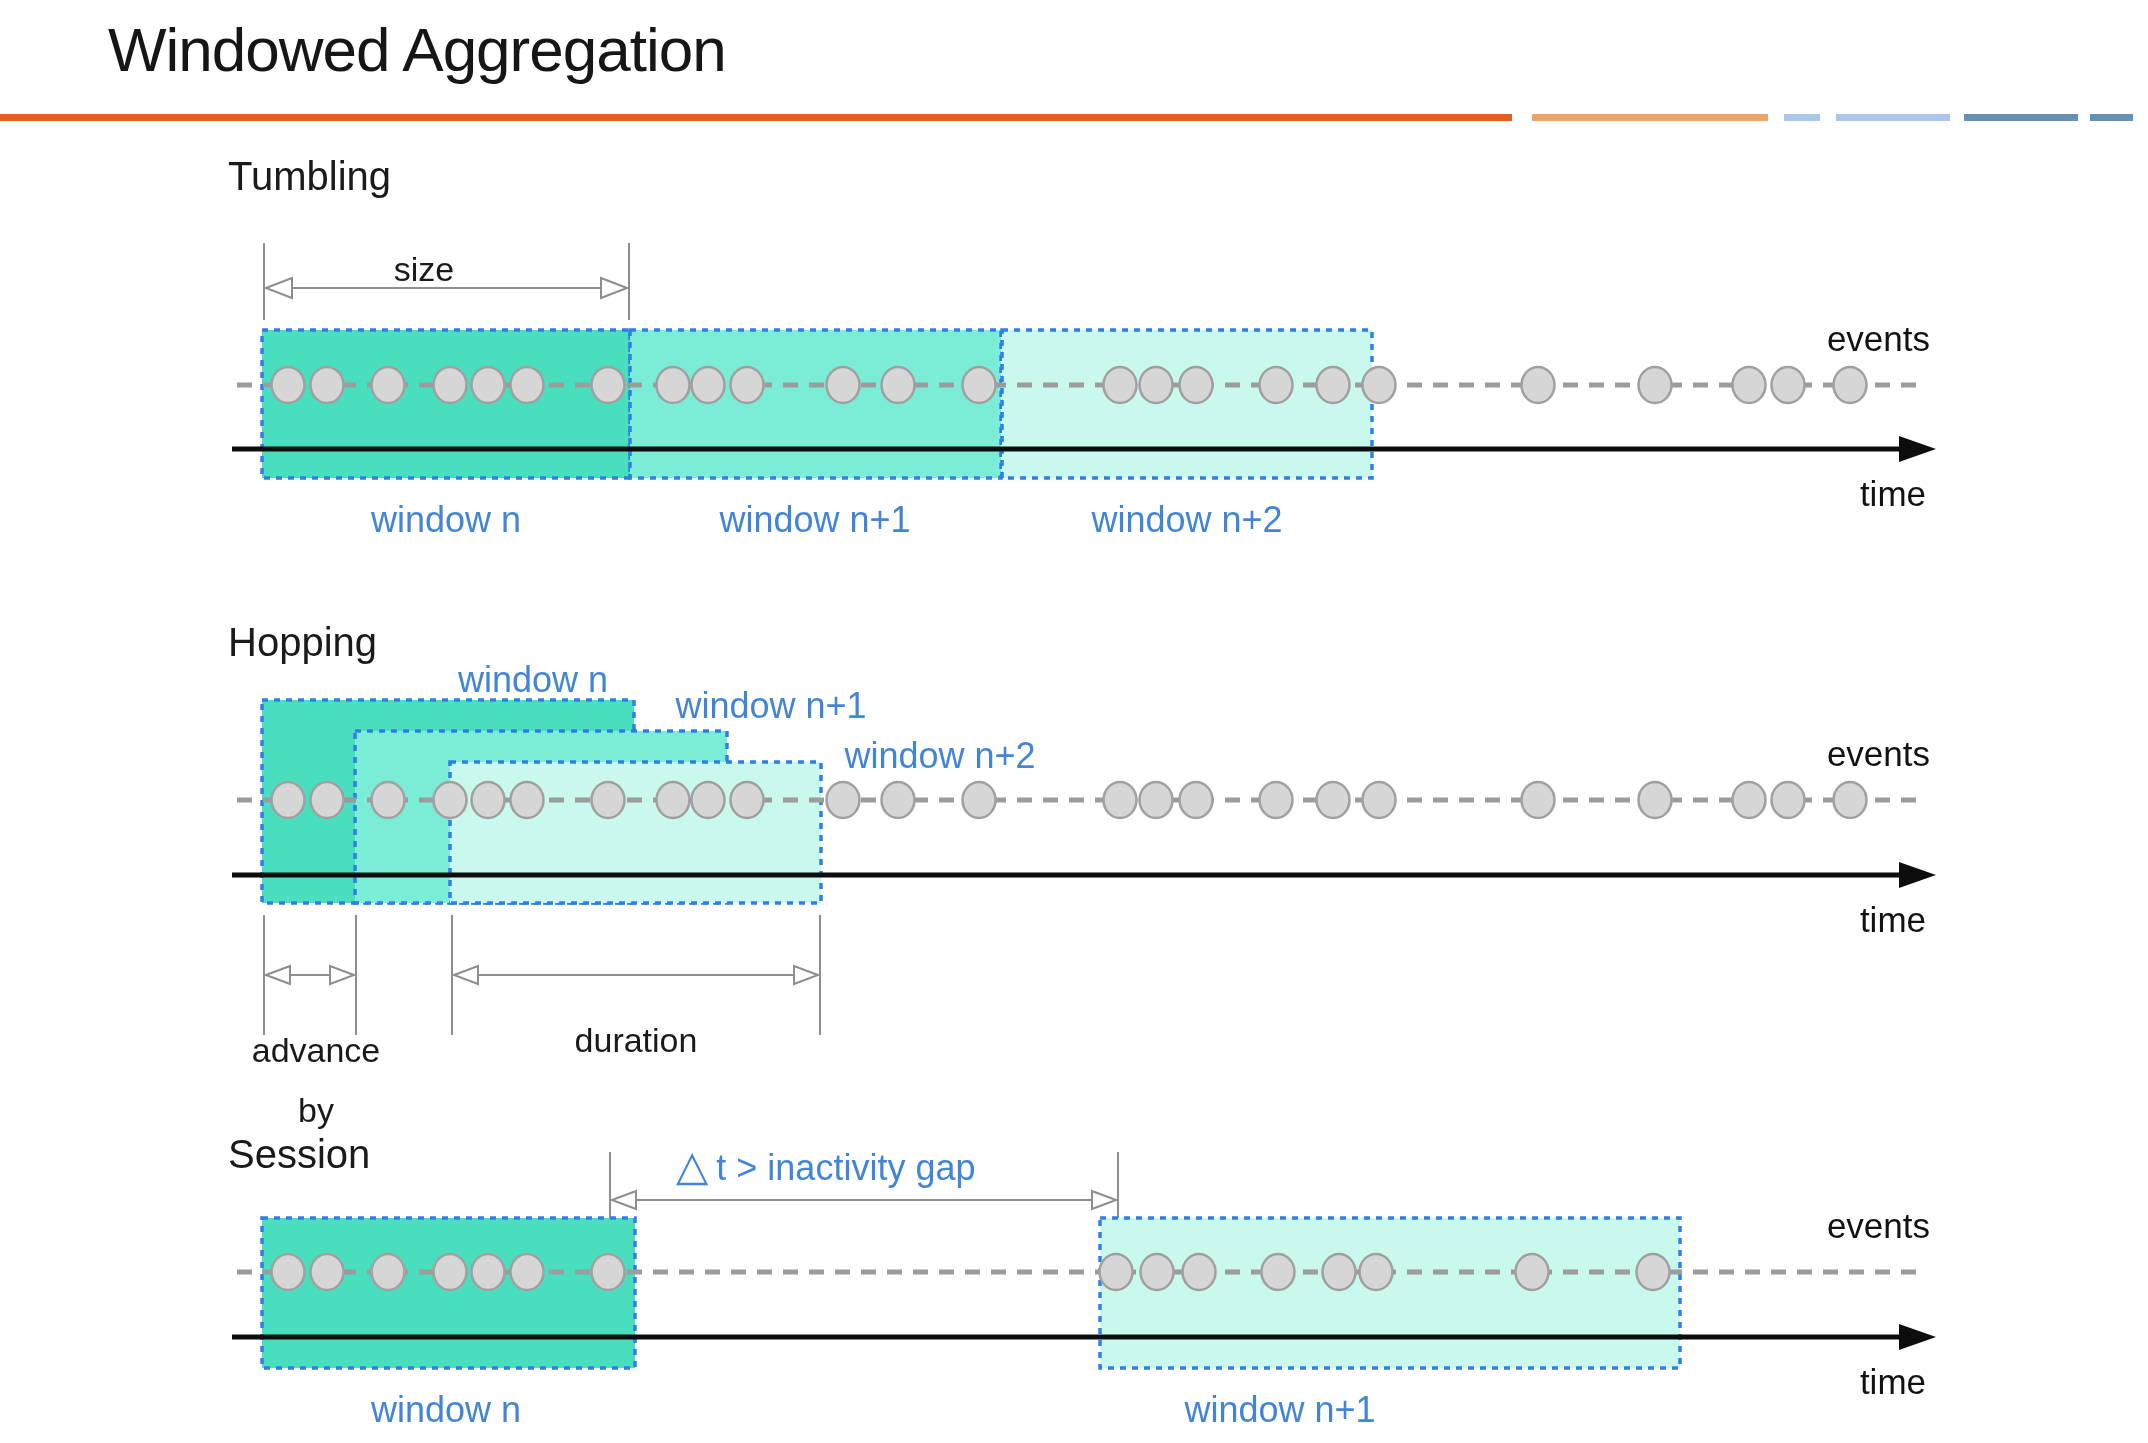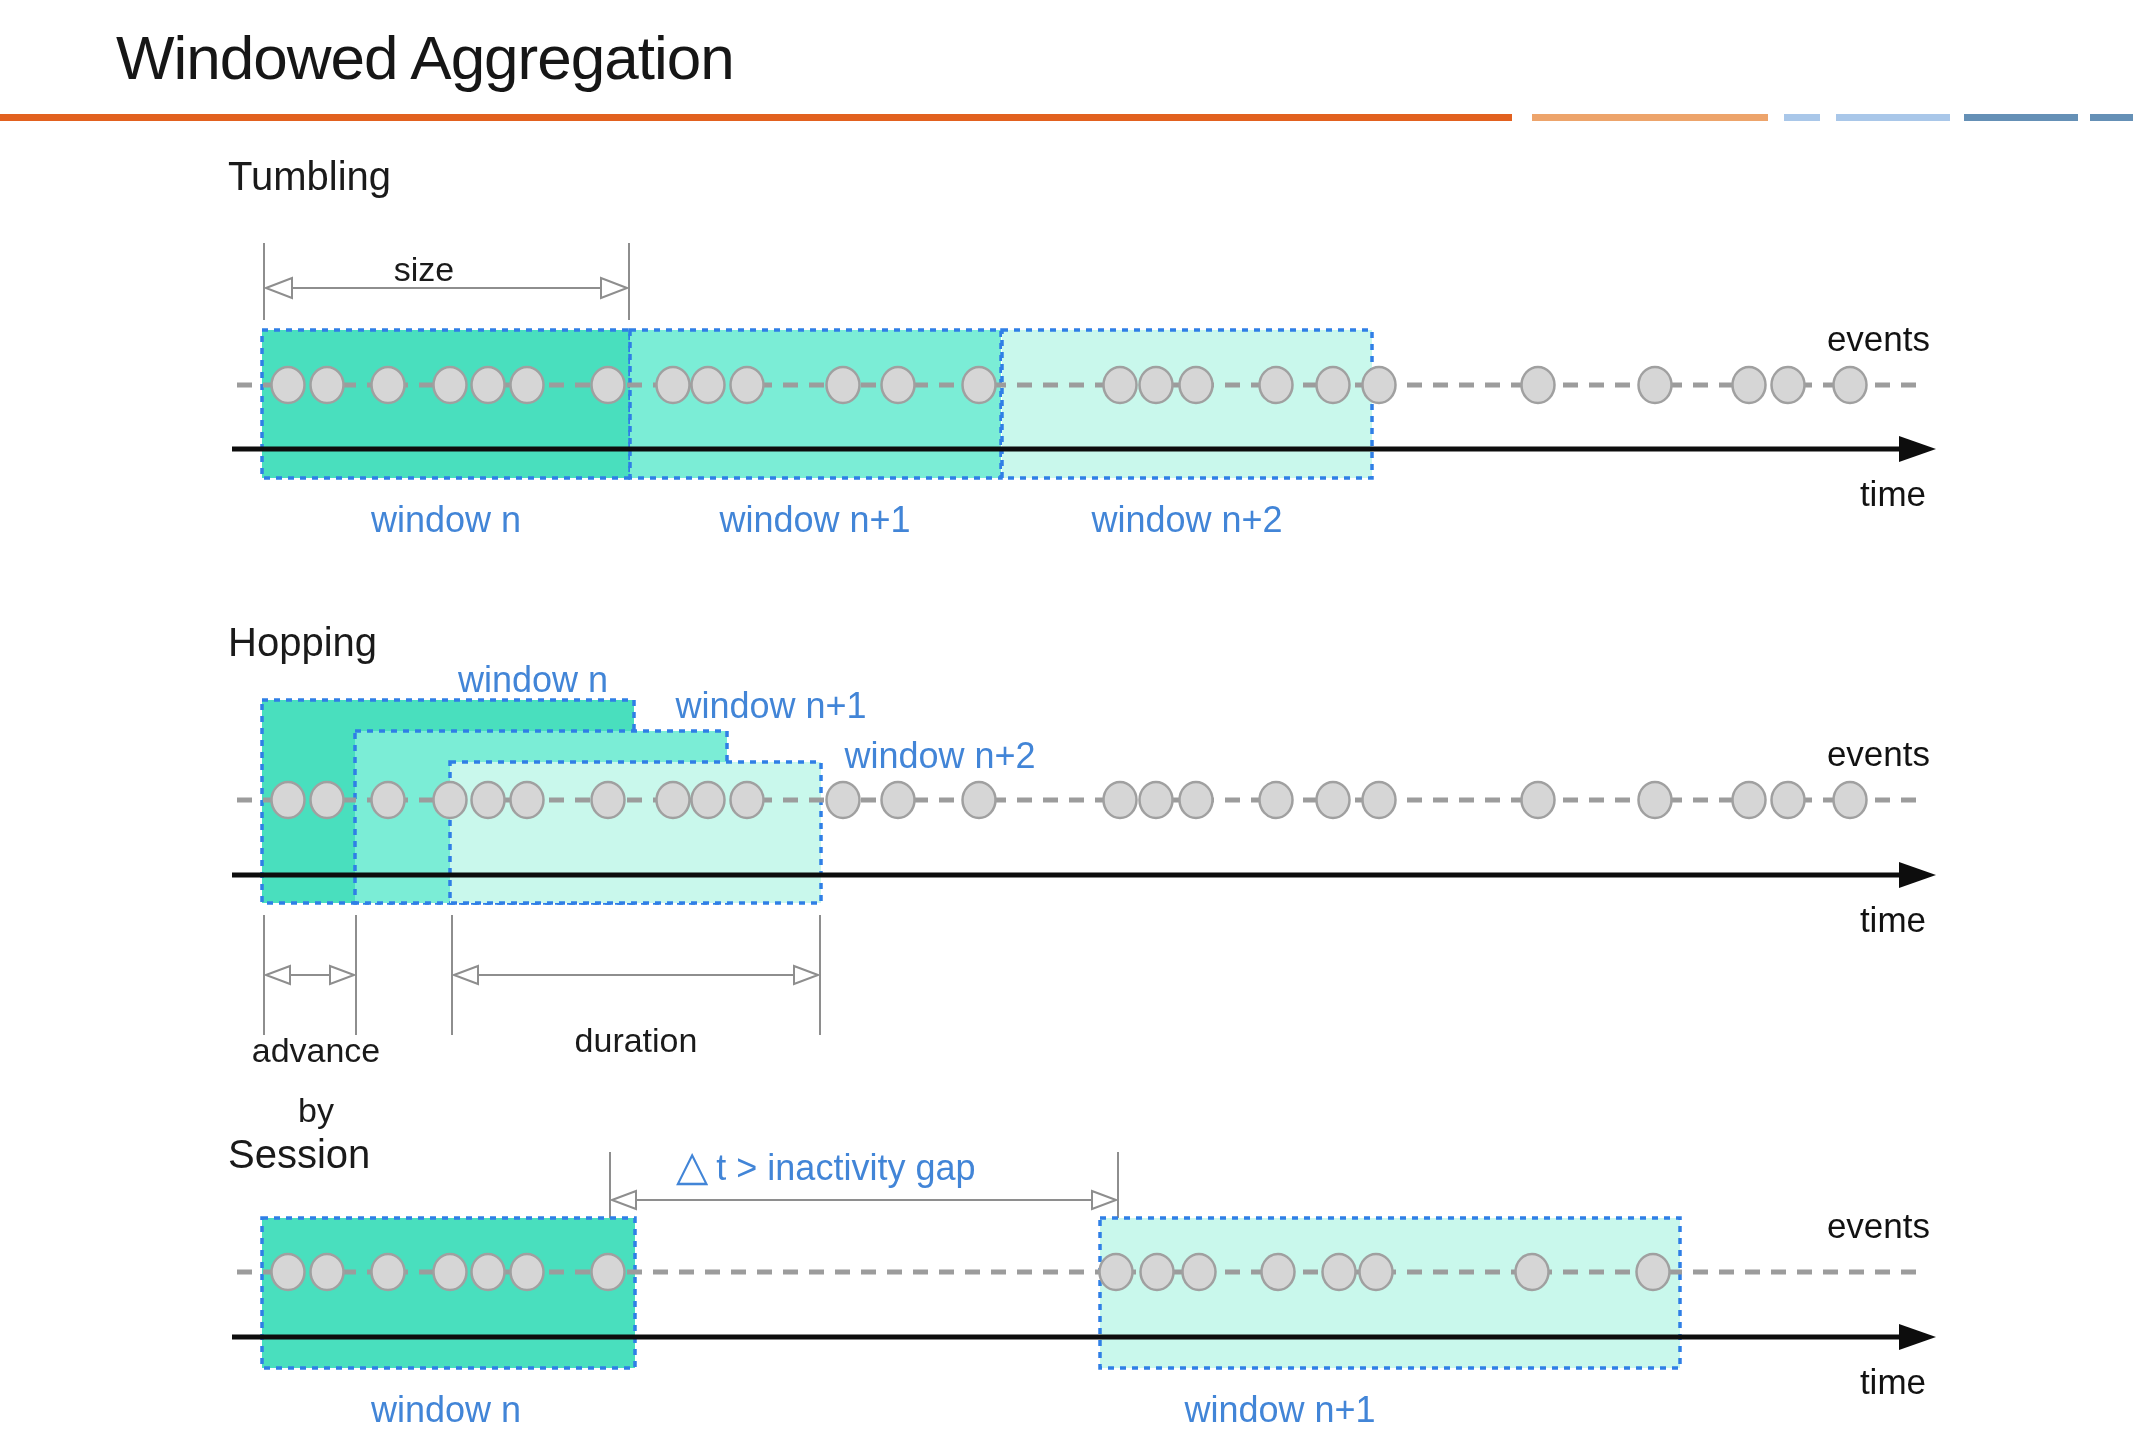--- a/index.html
+++ b/index.html
@@ -1,18 +1,18 @@
 <!DOCTYPE html>
 <html><head>
 <meta charset="utf-8">
 <style>
   html,body{margin:0;padding:0;background:#ffffff;}
   .page{position:relative;width:2148px;height:1443px;background:#fff;overflow:hidden;
         font-family:"Liberation Sans",sans-serif;}
-  .page-title{position:absolute;left:104px;top:10px;margin:12px;
+  .page-title{position:absolute;left:104px;top:10px;margin:4px;
         font-family:"Liberation Sans",sans-serif;font-weight:400;font-size:62px;
         letter-spacing:-1px;color:#161616;}
   .rule-wrap{position:absolute;left:0;top:114px;width:2148px;height:8px;}
   .rule-seg{position:absolute;top:0;height:7px;display:block;}
   svg{position:absolute;left:0;top:0;}
   .sec-title{font:400 40px "Liberation Sans",sans-serif;fill:#1a1a1a;}
   .anno{font:400 34px "Liberation Sans",sans-serif;fill:#1a1a1a;}
   .axis-label{font:400 35px "Liberation Sans",sans-serif;fill:#121212;}
   .win-label{font:400 36px "Liberation Sans",sans-serif;fill:#4285D7;}
   .gap-label{font:400 36px "Liberation Sans",sans-serif;fill:#4285D7;}

